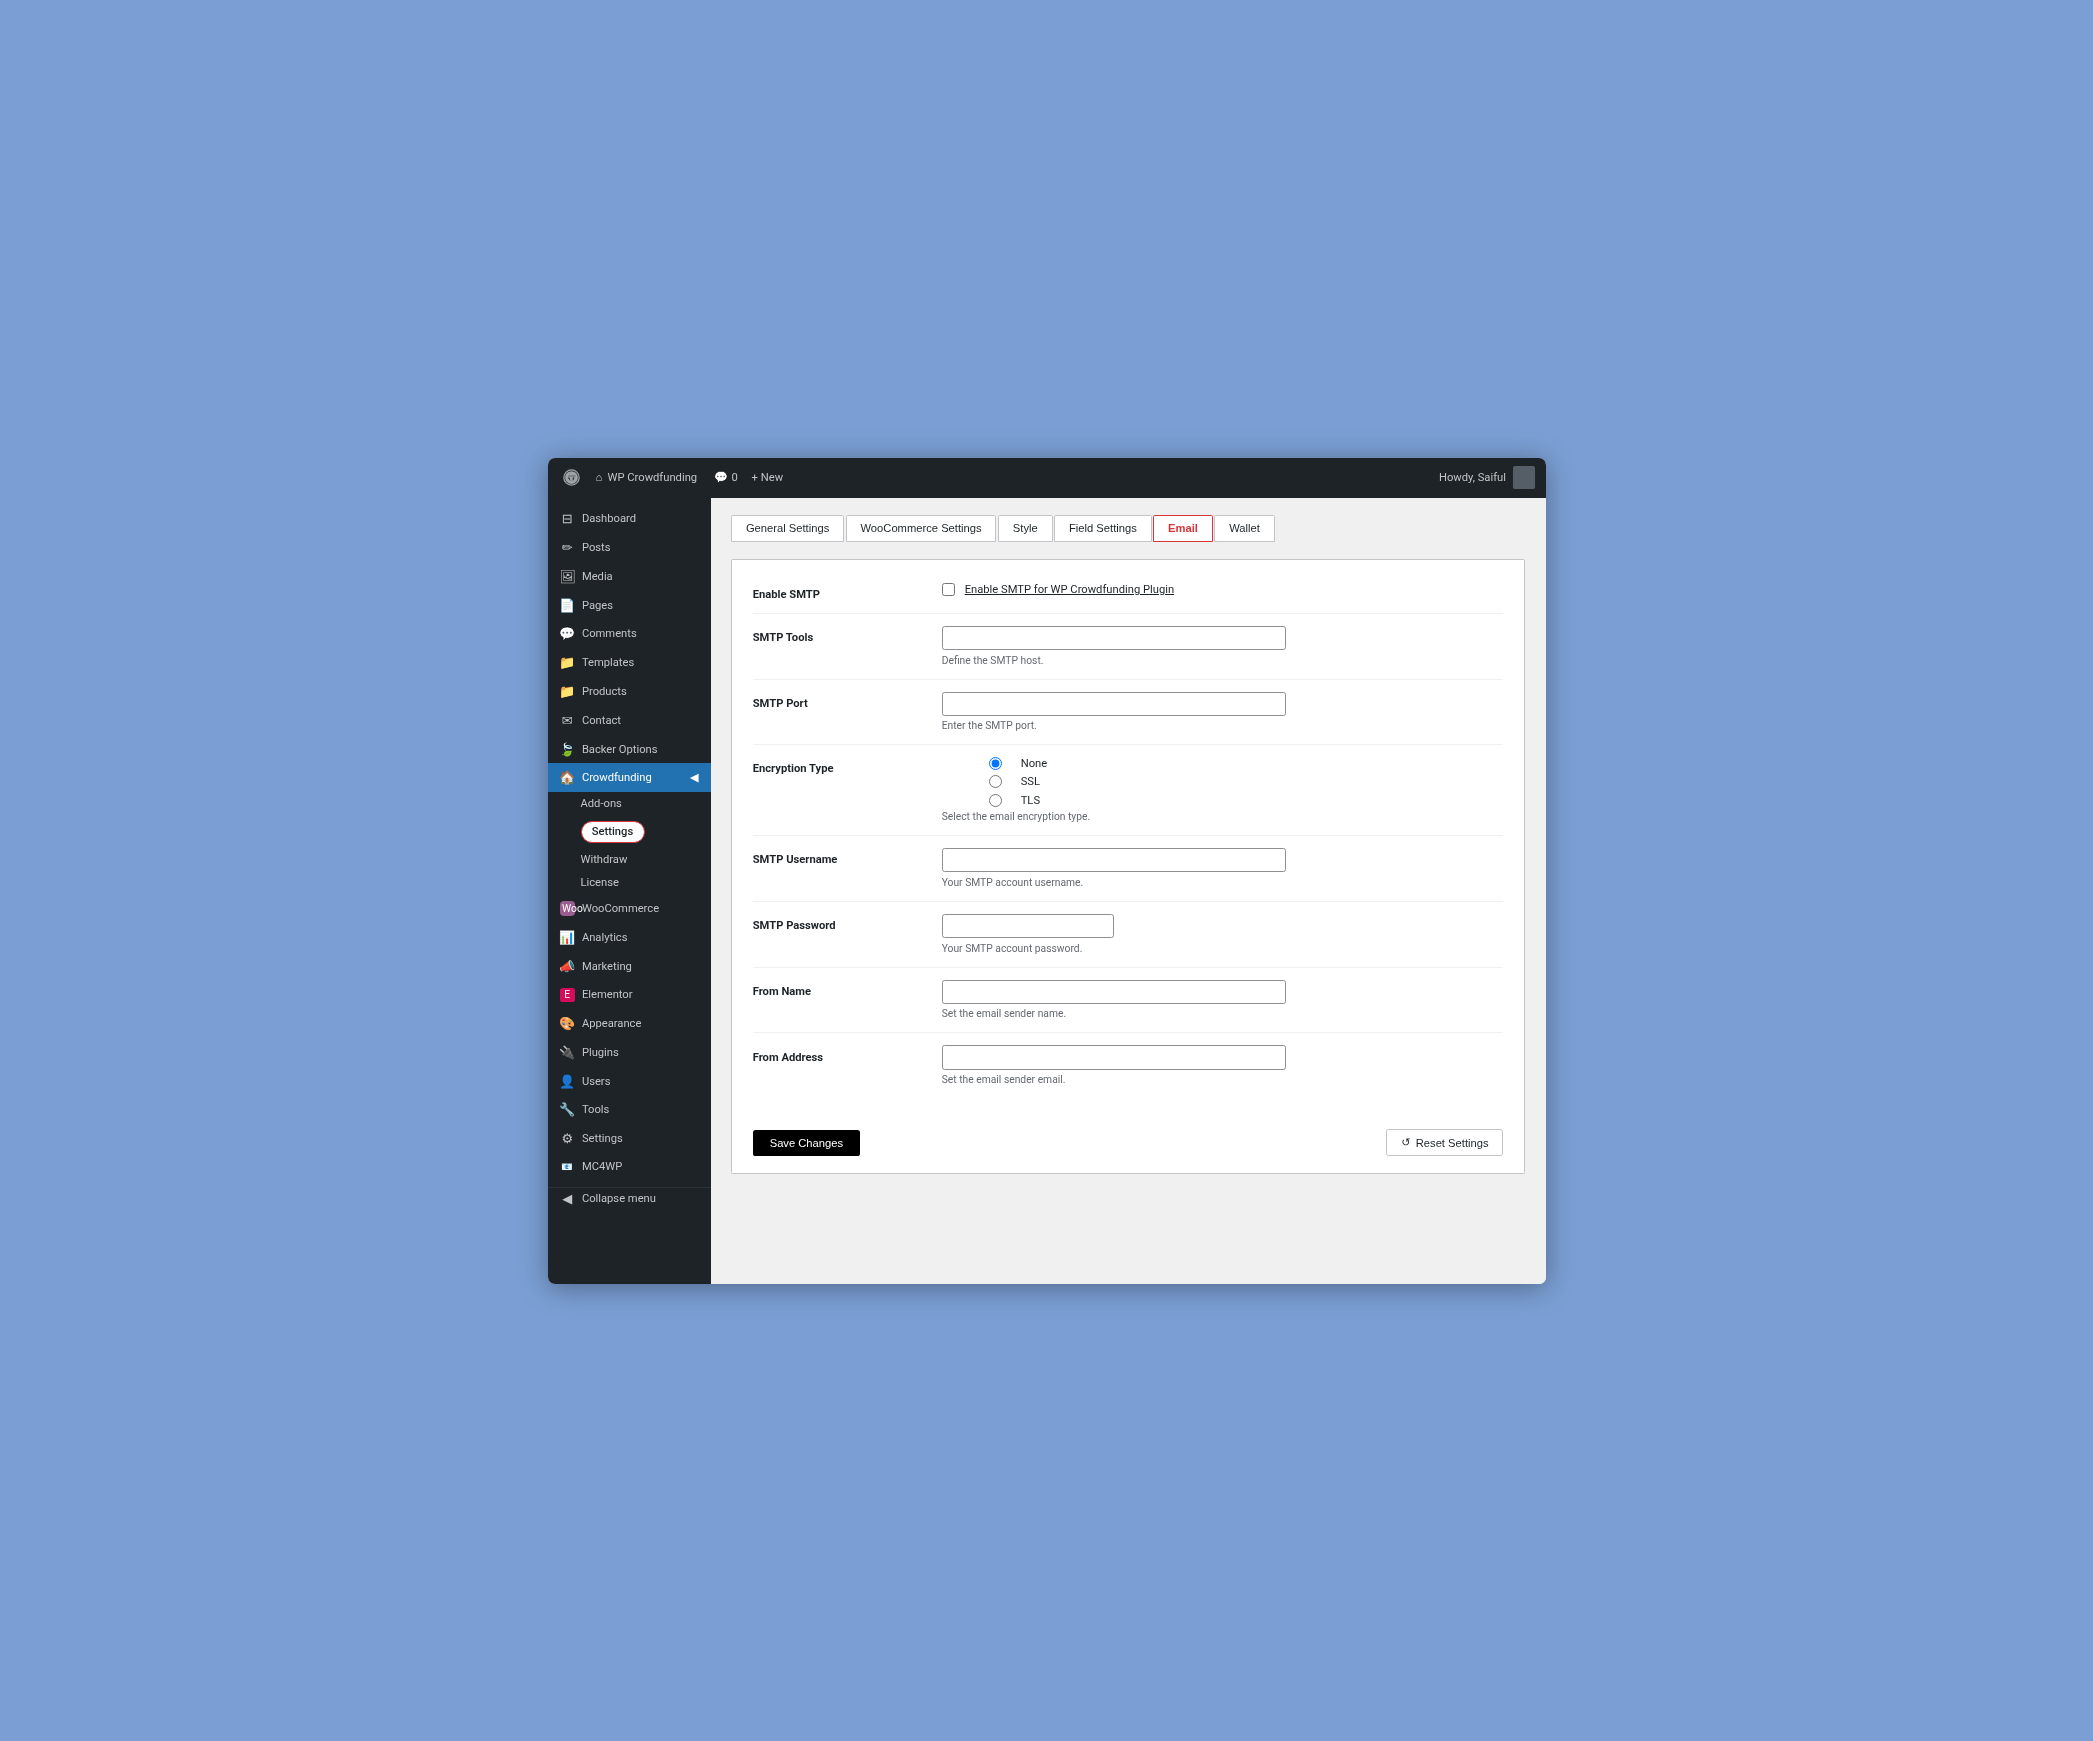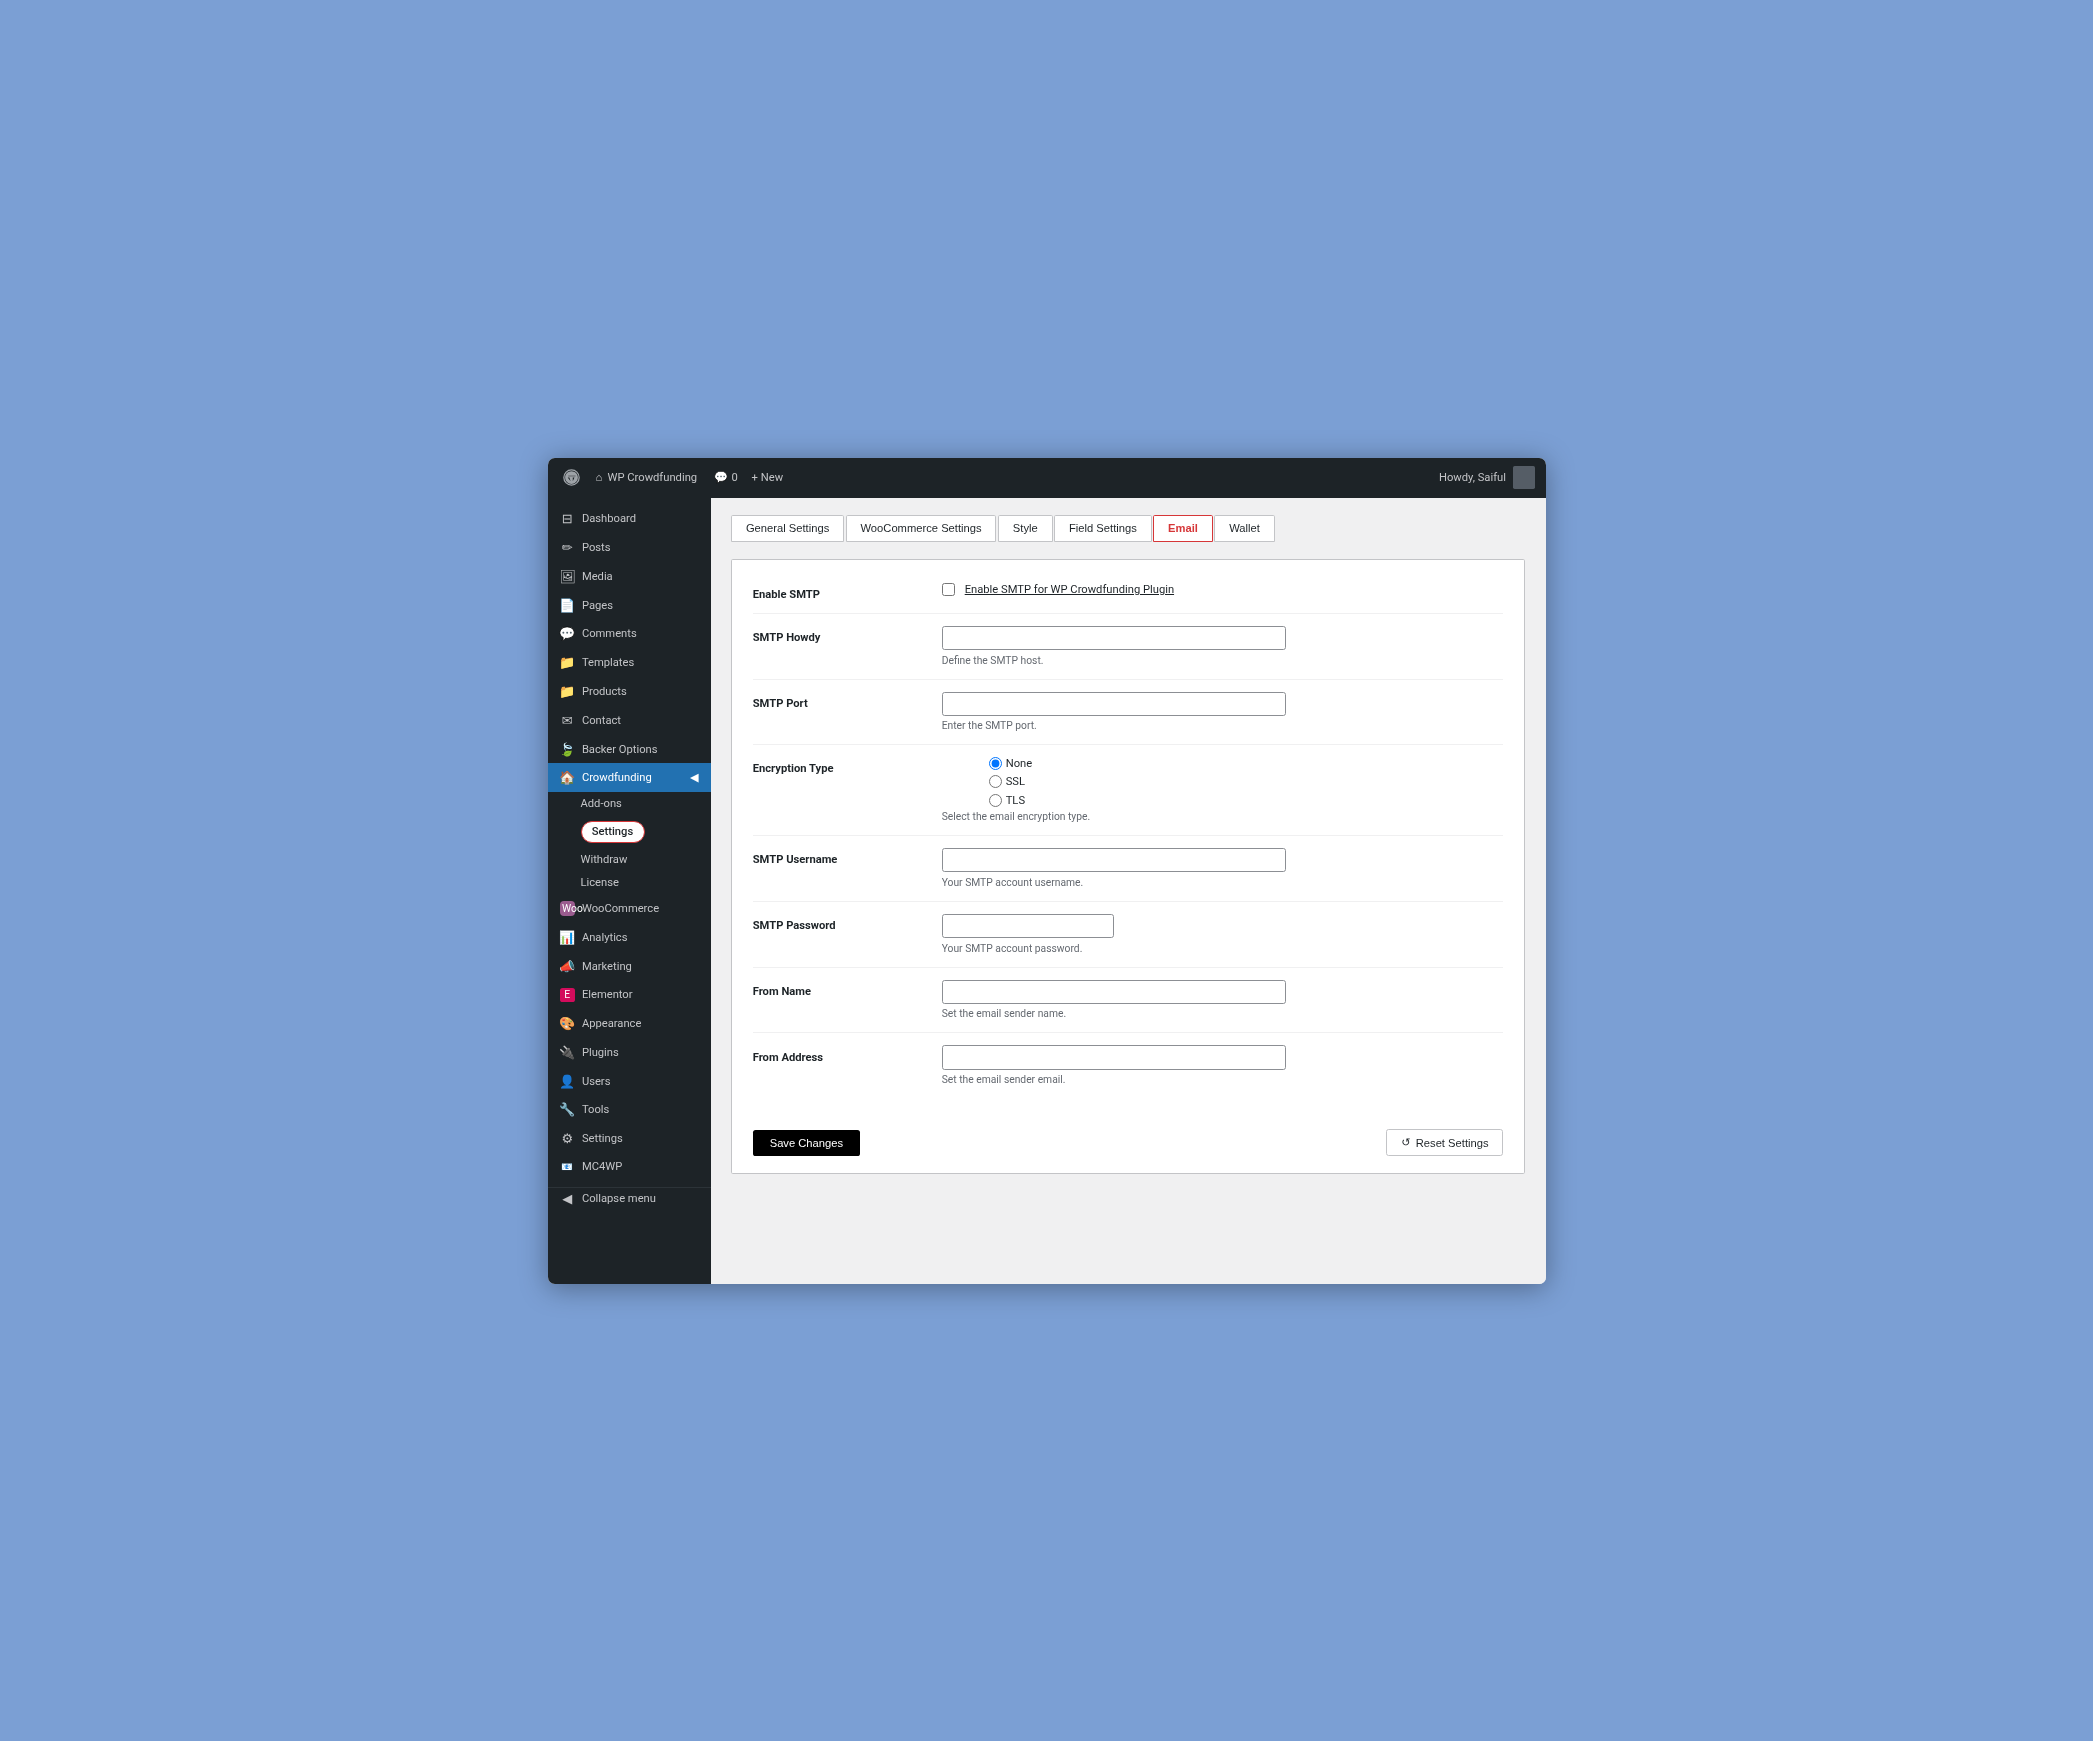--- a/index.html
+++ b/index.html
@@ -217,21 +217,21 @@
       margin-top: 3.4px;
     }
     .radio-group {
       display: flex;
       flex-direction: column;
       gap: 5.2px;
     }
     .radio-label {
       display: flex;
       align-items: center;
-      gap: 4px;
+      gap: 19px;
       font-size: 11.2px;
       color: #1d2327;
       cursor: pointer;
       padding-left: 47px;
     }
     .checkbox-label {
       display: flex;
       align-items: center;
       gap: 10px;
       font-size: 11.2px;
@@ -420,21 +420,21 @@
             <div class="form-label">Enable SMTP</div>
             <div class="form-field">
               <label class="checkbox-label">
                 <input type="checkbox" style="">
                 <span>Enable SMTP for WP Crowdfunding Plugin</span>
               </label>
             </div>
           </div>
 
           <div class="form-row">
-            <div class="form-label">SMTP Howdy</div>
+            <div class="form-label">SMTP Tools</div>
             <div class="form-field">
               <input type="text" value="" style="">
               <div class="field-desc">Define the SMTP host.</div>
             </div>
           </div>
 
           <div class="form-row">
             <div class="form-label">SMTP Port</div>
             <div class="form-field">
               <input type="text" value="" style="">

